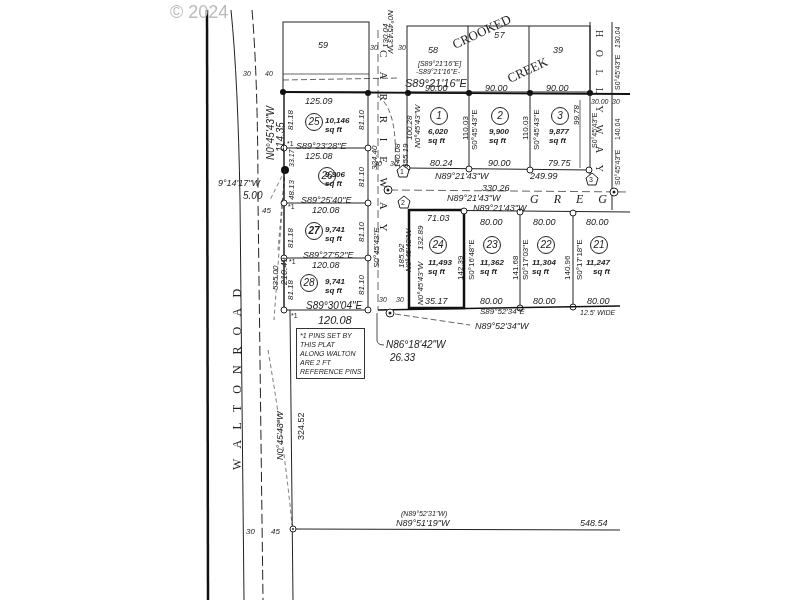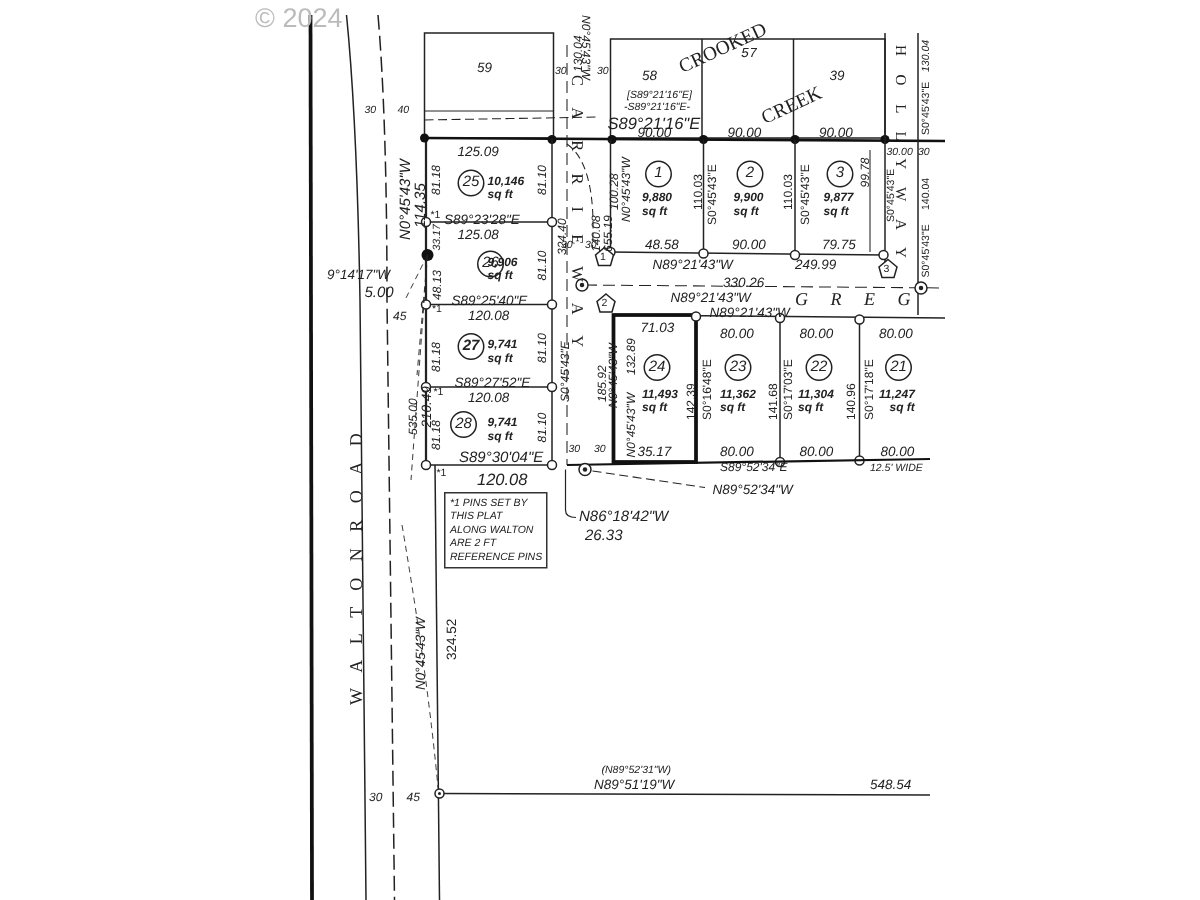--- a/index.html
+++ b/index.html
@@ -119,21 +119,21 @@
 <div class="abs serif vert90" style="left:605px;top:30px;font-size:10px;letter-spacing:5px;">H O L L Y   W A Y</div>
 <div class="abs serif" style="left:450px;top:38px;font-size:13px;transform:rotate(-25deg);transform-origin:left top;">CROOKED</div>
 <div class="abs serif" style="left:505px;top:72px;font-size:13px;transform:rotate(-25deg);transform-origin:left top;">CREEK</div>
 
 <div class="abs it t9" style="left:318px;top:40px;">59</div>
 <div class="abs it t9" style="left:428px;top:45px;">58</div>
 <div class="abs it t9" style="left:494px;top:31px;font-family:Liberation Mono, monospace;">57</div>
 <div class="abs it t9" style="left:553px;top:45px;">39</div>
 
 <div class="abs lotnum" style="left:430px;top:107px;">1</div>
-<div class="abs area" style="left:428px;top:127px;"><span>9,880</span><br><span>sq ft</span></div>
+<div class="abs area" style="left:428px;top:127px;"><span>6,020</span><br><span>sq ft</span></div>
 <div class="abs lotnum" style="left:491px;top:107px;">2</div>
 <div class="abs area" style="left:489px;top:127px;"><span>9,900</span><br><span>sq ft</span></div>
 <div class="abs lotnum" style="left:551px;top:107px;">3</div>
 <div class="abs area" style="left:549px;top:127px;"><span>9,877</span><br><span>sq ft</span></div>
 
 <div class="abs lotnum" style="left:590px;top:236px;">21</div>
 <div class="abs area" style="left:586px;top:258px;text-align:right;"><span>11,247</span><br><span>sq ft</span></div>
 <div class="abs lotnum" style="left:537px;top:236px;">22</div>
 <div class="abs area" style="left:532px;top:258px;"><span>11,304</span><br><span>sq ft</span></div>
 <div class="abs lotnum" style="left:483px;top:236px;">23</div>
@@ -217,21 +217,21 @@
 <div class="abs it t9" style="left:425px;top:83px;">90.00</div>
 <div class="abs it t9" style="left:485px;top:83px;">90.00</div>
 <div class="abs it t9" style="left:546px;top:83px;">90.00</div>
 <div class="abs it t8 vert" style="left:405px;top:140px;">100.28</div>
 <div class="abs it t8 vert" style="left:413px;top:148px;">N0°45'43"W</div>
 <div class="abs t8 vert" style="left:461px;top:140px;">110.03</div>
 <div class="abs t8 vert" style="left:470px;top:150px;">S0°45'43"E</div>
 <div class="abs t8 vert" style="left:521px;top:140px;">110.03</div>
 <div class="abs t8 vert" style="left:532px;top:150px;">S0°45'43"E</div>
 <div class="abs it t8 vert" style="left:572px;top:125px;">99.78</div>
-<div class="abs it t9" style="left:430px;top:158px;">48.58</div>
+<div class="abs it t9" style="left:430px;top:158px;">80.24</div>
 <div class="abs it t9" style="left:488px;top:158px;">90.00</div>
 <div class="abs it t9" style="left:548px;top:158px;">79.75</div>
 <div class="abs it t9" style="left:435px;top:171px;">N89°21'43"W</div>
 <div class="abs it t9" style="left:530px;top:171px;">249.99</div>
 <div class="abs it t9" style="left:482px;top:183px;">330.26</div>
 <div class="abs it t9" style="left:447px;top:193px;">N89°21'43"W</div>
 
 <div class="abs it t7" style="left:591px;top:98px;">30.00</div>
 <div class="abs it t7" style="left:612px;top:98px;">30</div>
 <div class="abs it t7 vert" style="left:614px;top:48px;">130.04</div>

